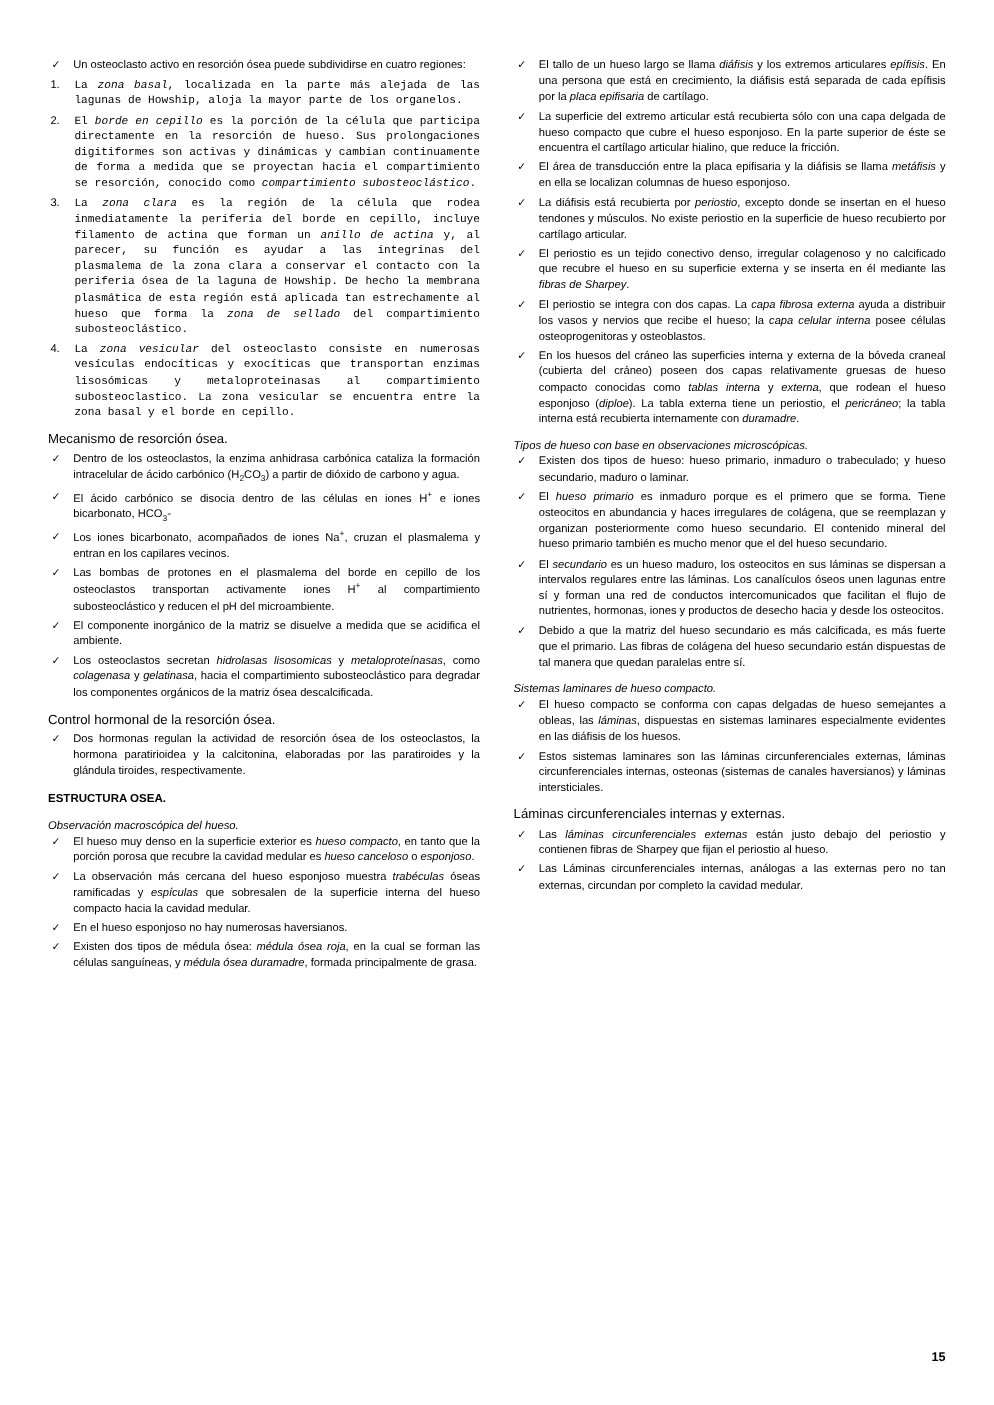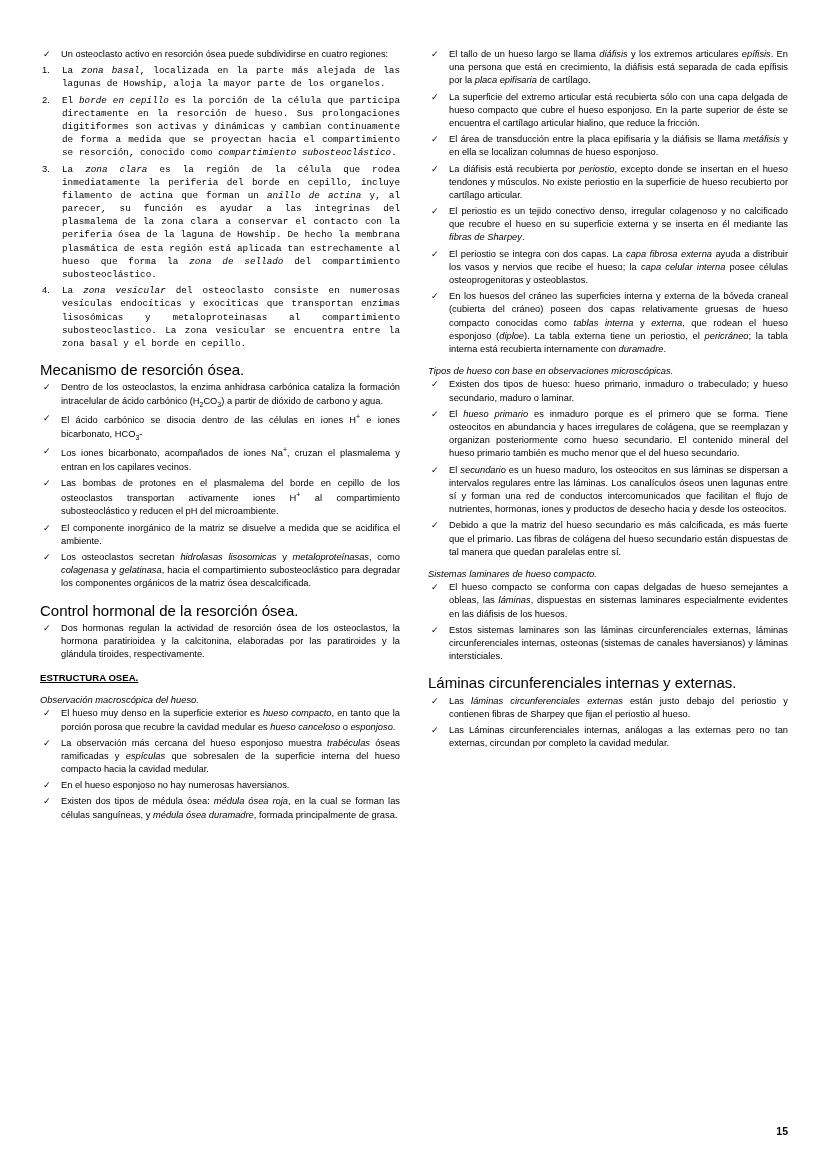--- a/index.html
+++ b/index.html
@@ -34,30 +34,29 @@
     width: 360px;
   }
   p, li, div {
     font-size: 9.3px;
     line-height: 1.42;
   }
   .heading {
     font-weight: bold;
     margin: 10px 0 1px 0;
     font-size: 9.6px;
-    text-decoration: underline;
   }
   .subheading {
     font-style: italic;
     margin: 8px 0 1px 0;
     font-size: 9.4px;
   }
   .plainhead {
     margin: 9px 0 1px 0;
-    font-size: 15px;
+    font-size: 11px;
   }
   
   .clist {
     list-style: none;
     margin: 0;
     padding: 0;
   }
   .citem {
     display: flex;
     align-items: flex-start;

